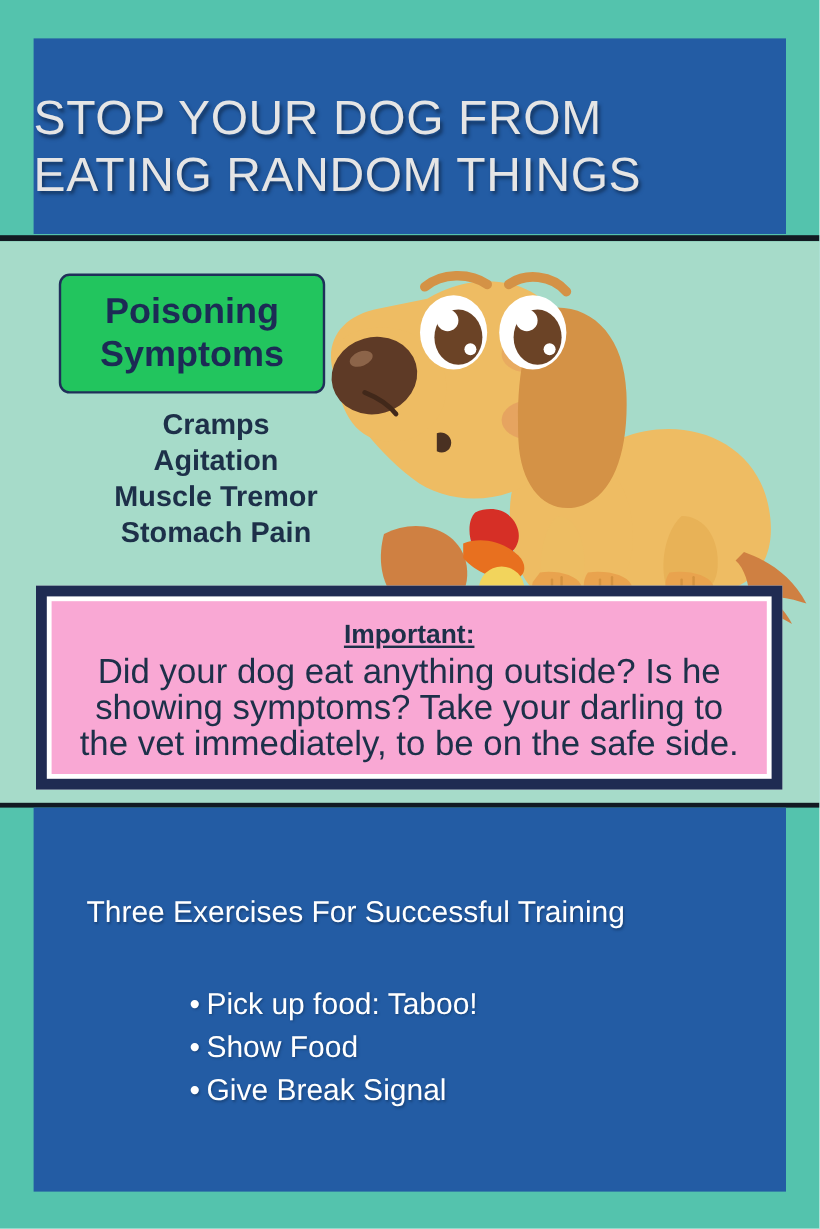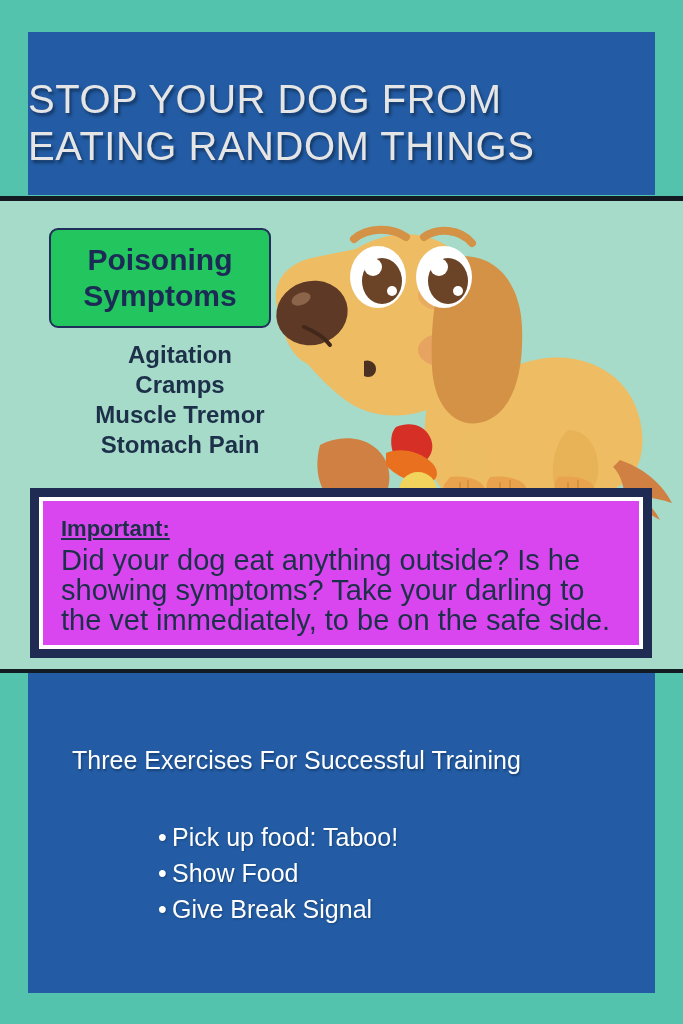--- a/index.html
+++ b/index.html
@@ -117,22 +117,23 @@
     box-sizing: border-box;
     border: 9px solid #1f2b52;
     background: #ffffff;
     padding: 4px;
     z-index: 6;
   }
   .important-inner {
     width: 100%;
     height: 100%;
     box-sizing: border-box;
-    background: #d946ef;
+    background: #f9a8d4;
     padding: 14px 18px 0 18px;
+    text-align: center;
   }
   .important-label {
     color: #1d3049;
     font-size: 22px;
     font-weight: bold;
     text-decoration: underline;
     display: inline-block;
     line-height: 28px;
   }
   .important-body {
@@ -210,22 +211,22 @@
   <div class="mid-divider-top"></div>
   <div class="mid-section"></div>
   <div class="mid-divider-bottom"></div>
 
   <div class="symptom-card">
     <div class="symptom-card-title">Poisoning
 Symptoms</div>
   </div>
 
   <div class="symptom-list">
+    <div>Cramps</div>
     <div>Agitation</div>
-    <div>Cramps</div>
     <div>Muscle Tremor</div>
     <div>Stomach Pain</div>
   </div>
 
   <div class="dog-wrap">
     <svg width="410" height="305" viewBox="0 0 410 305" xmlns="http://www.w3.org/2000/svg">
 
       <path d="M250 150 C300 130 360 150 372 205 C382 250 360 275 330 278
                L220 278 C200 265 198 200 250 150 Z" fill="#eebc63"></path>
 

